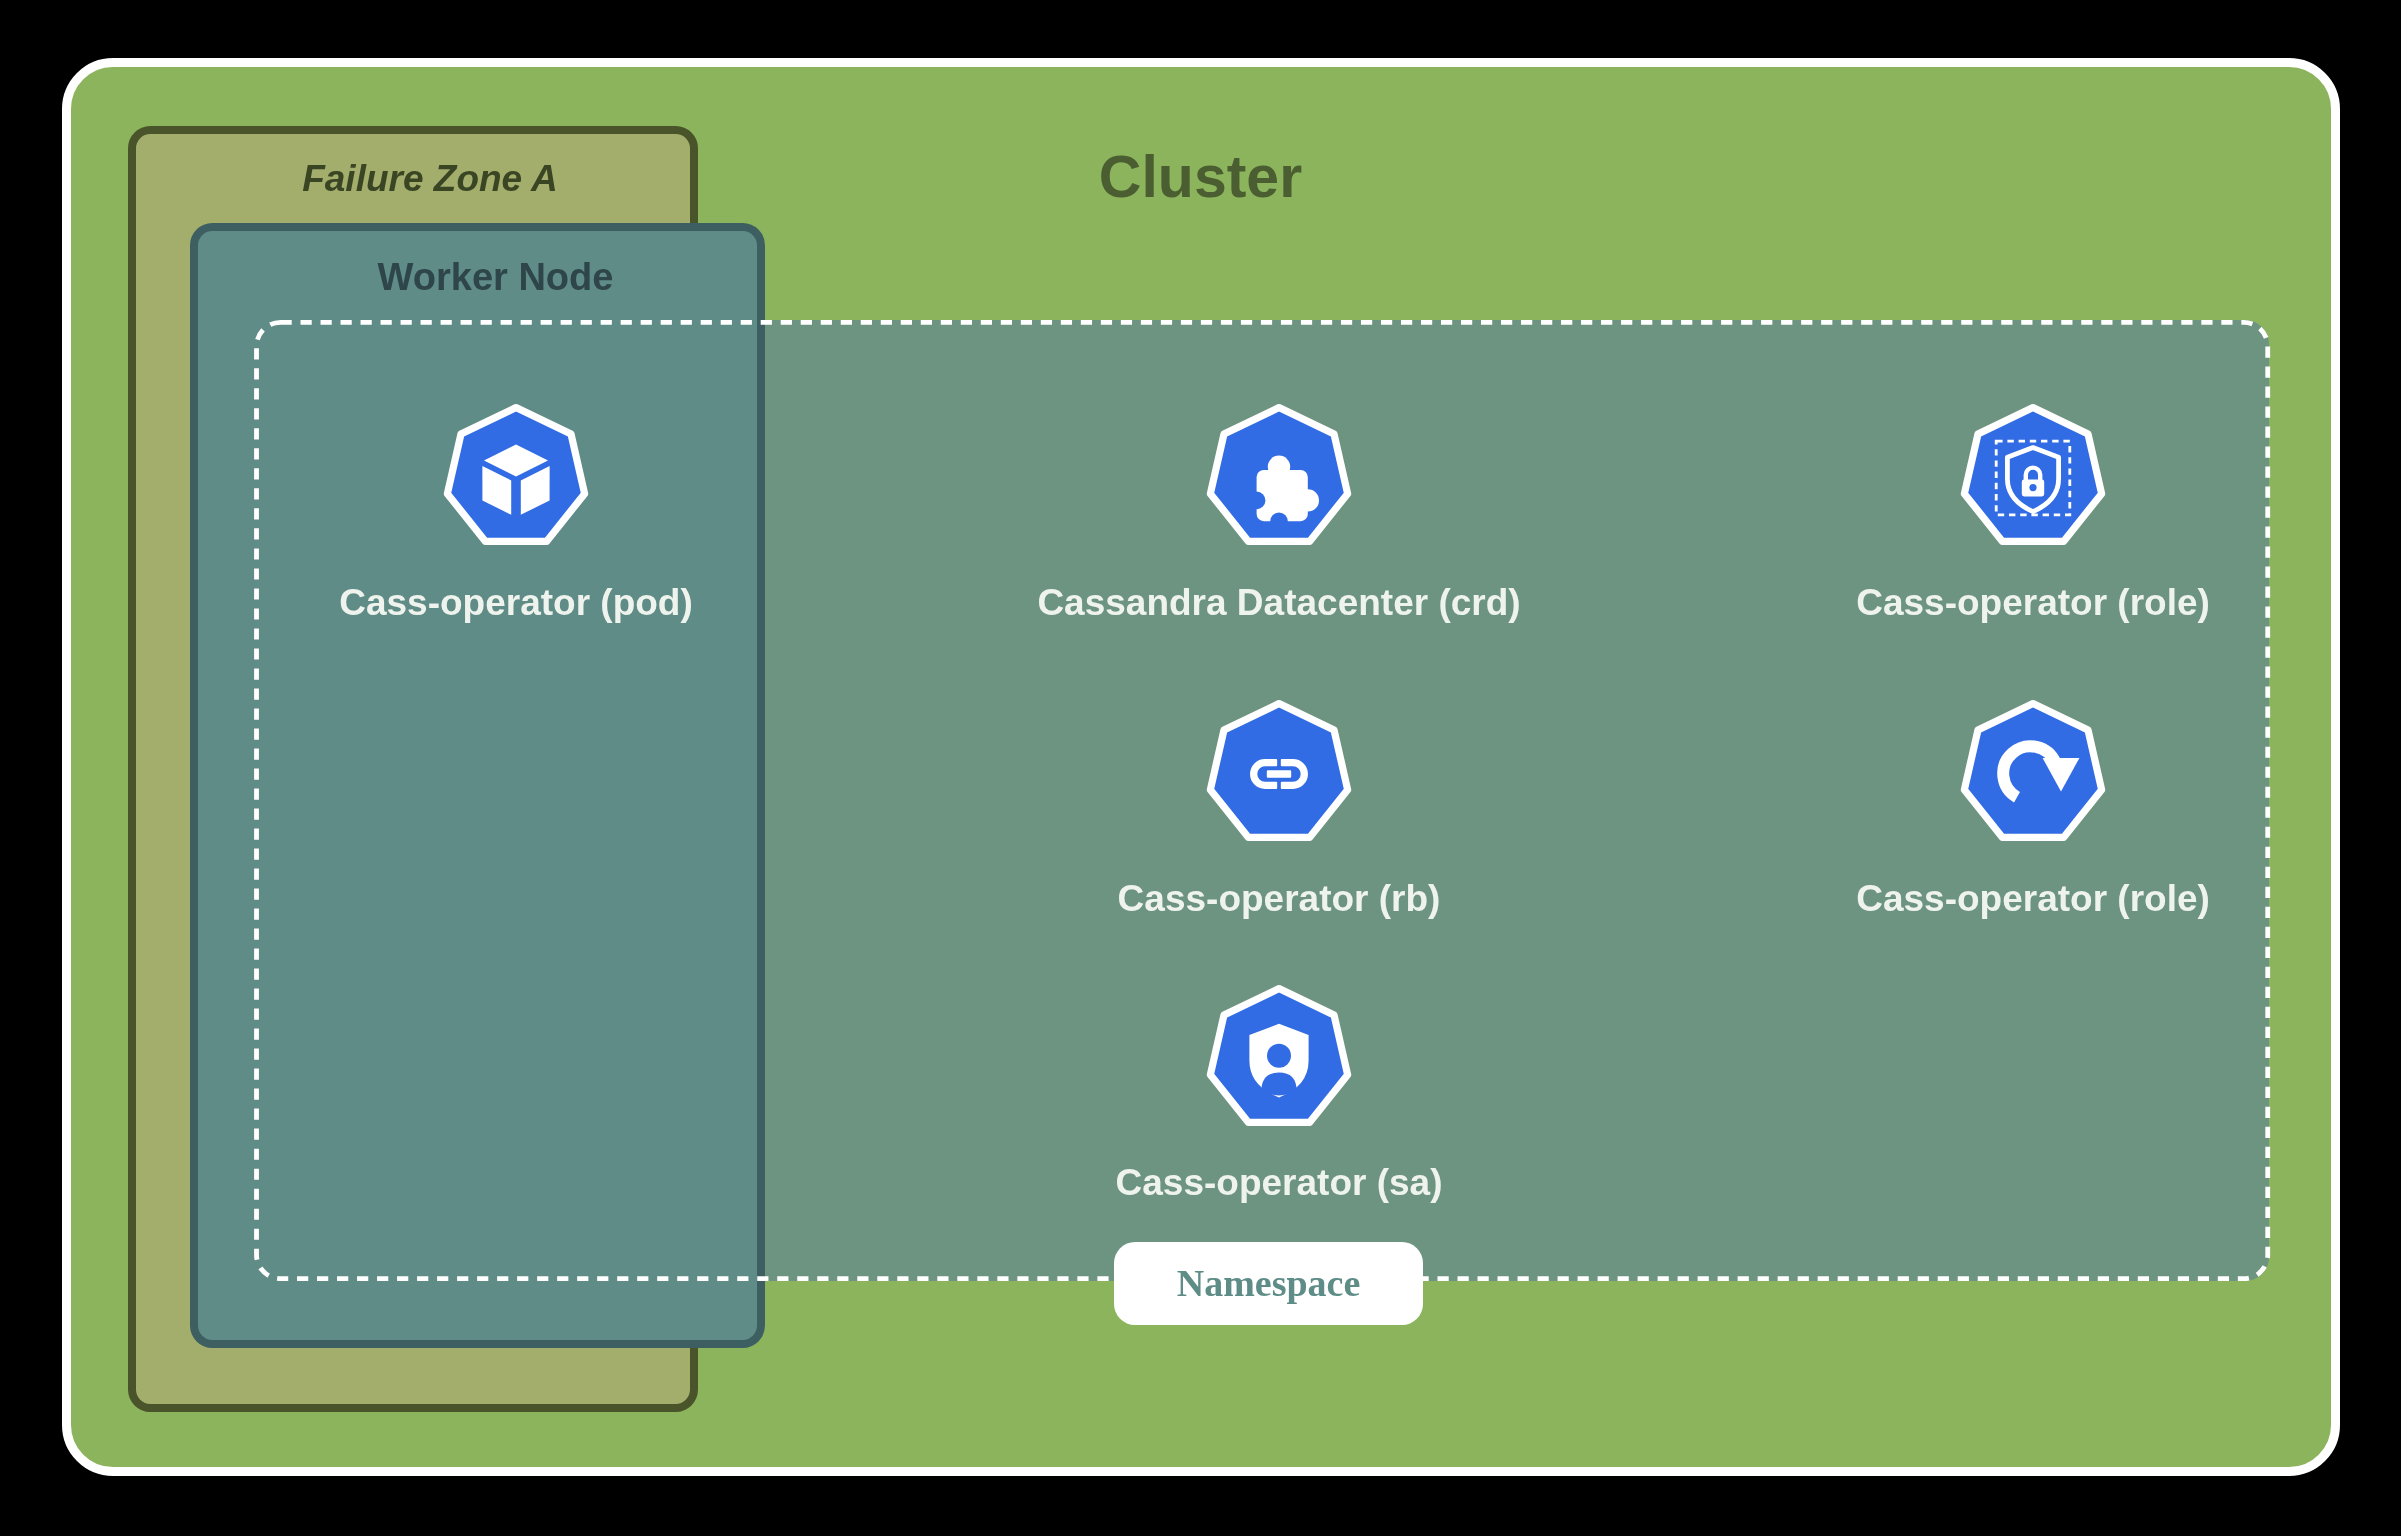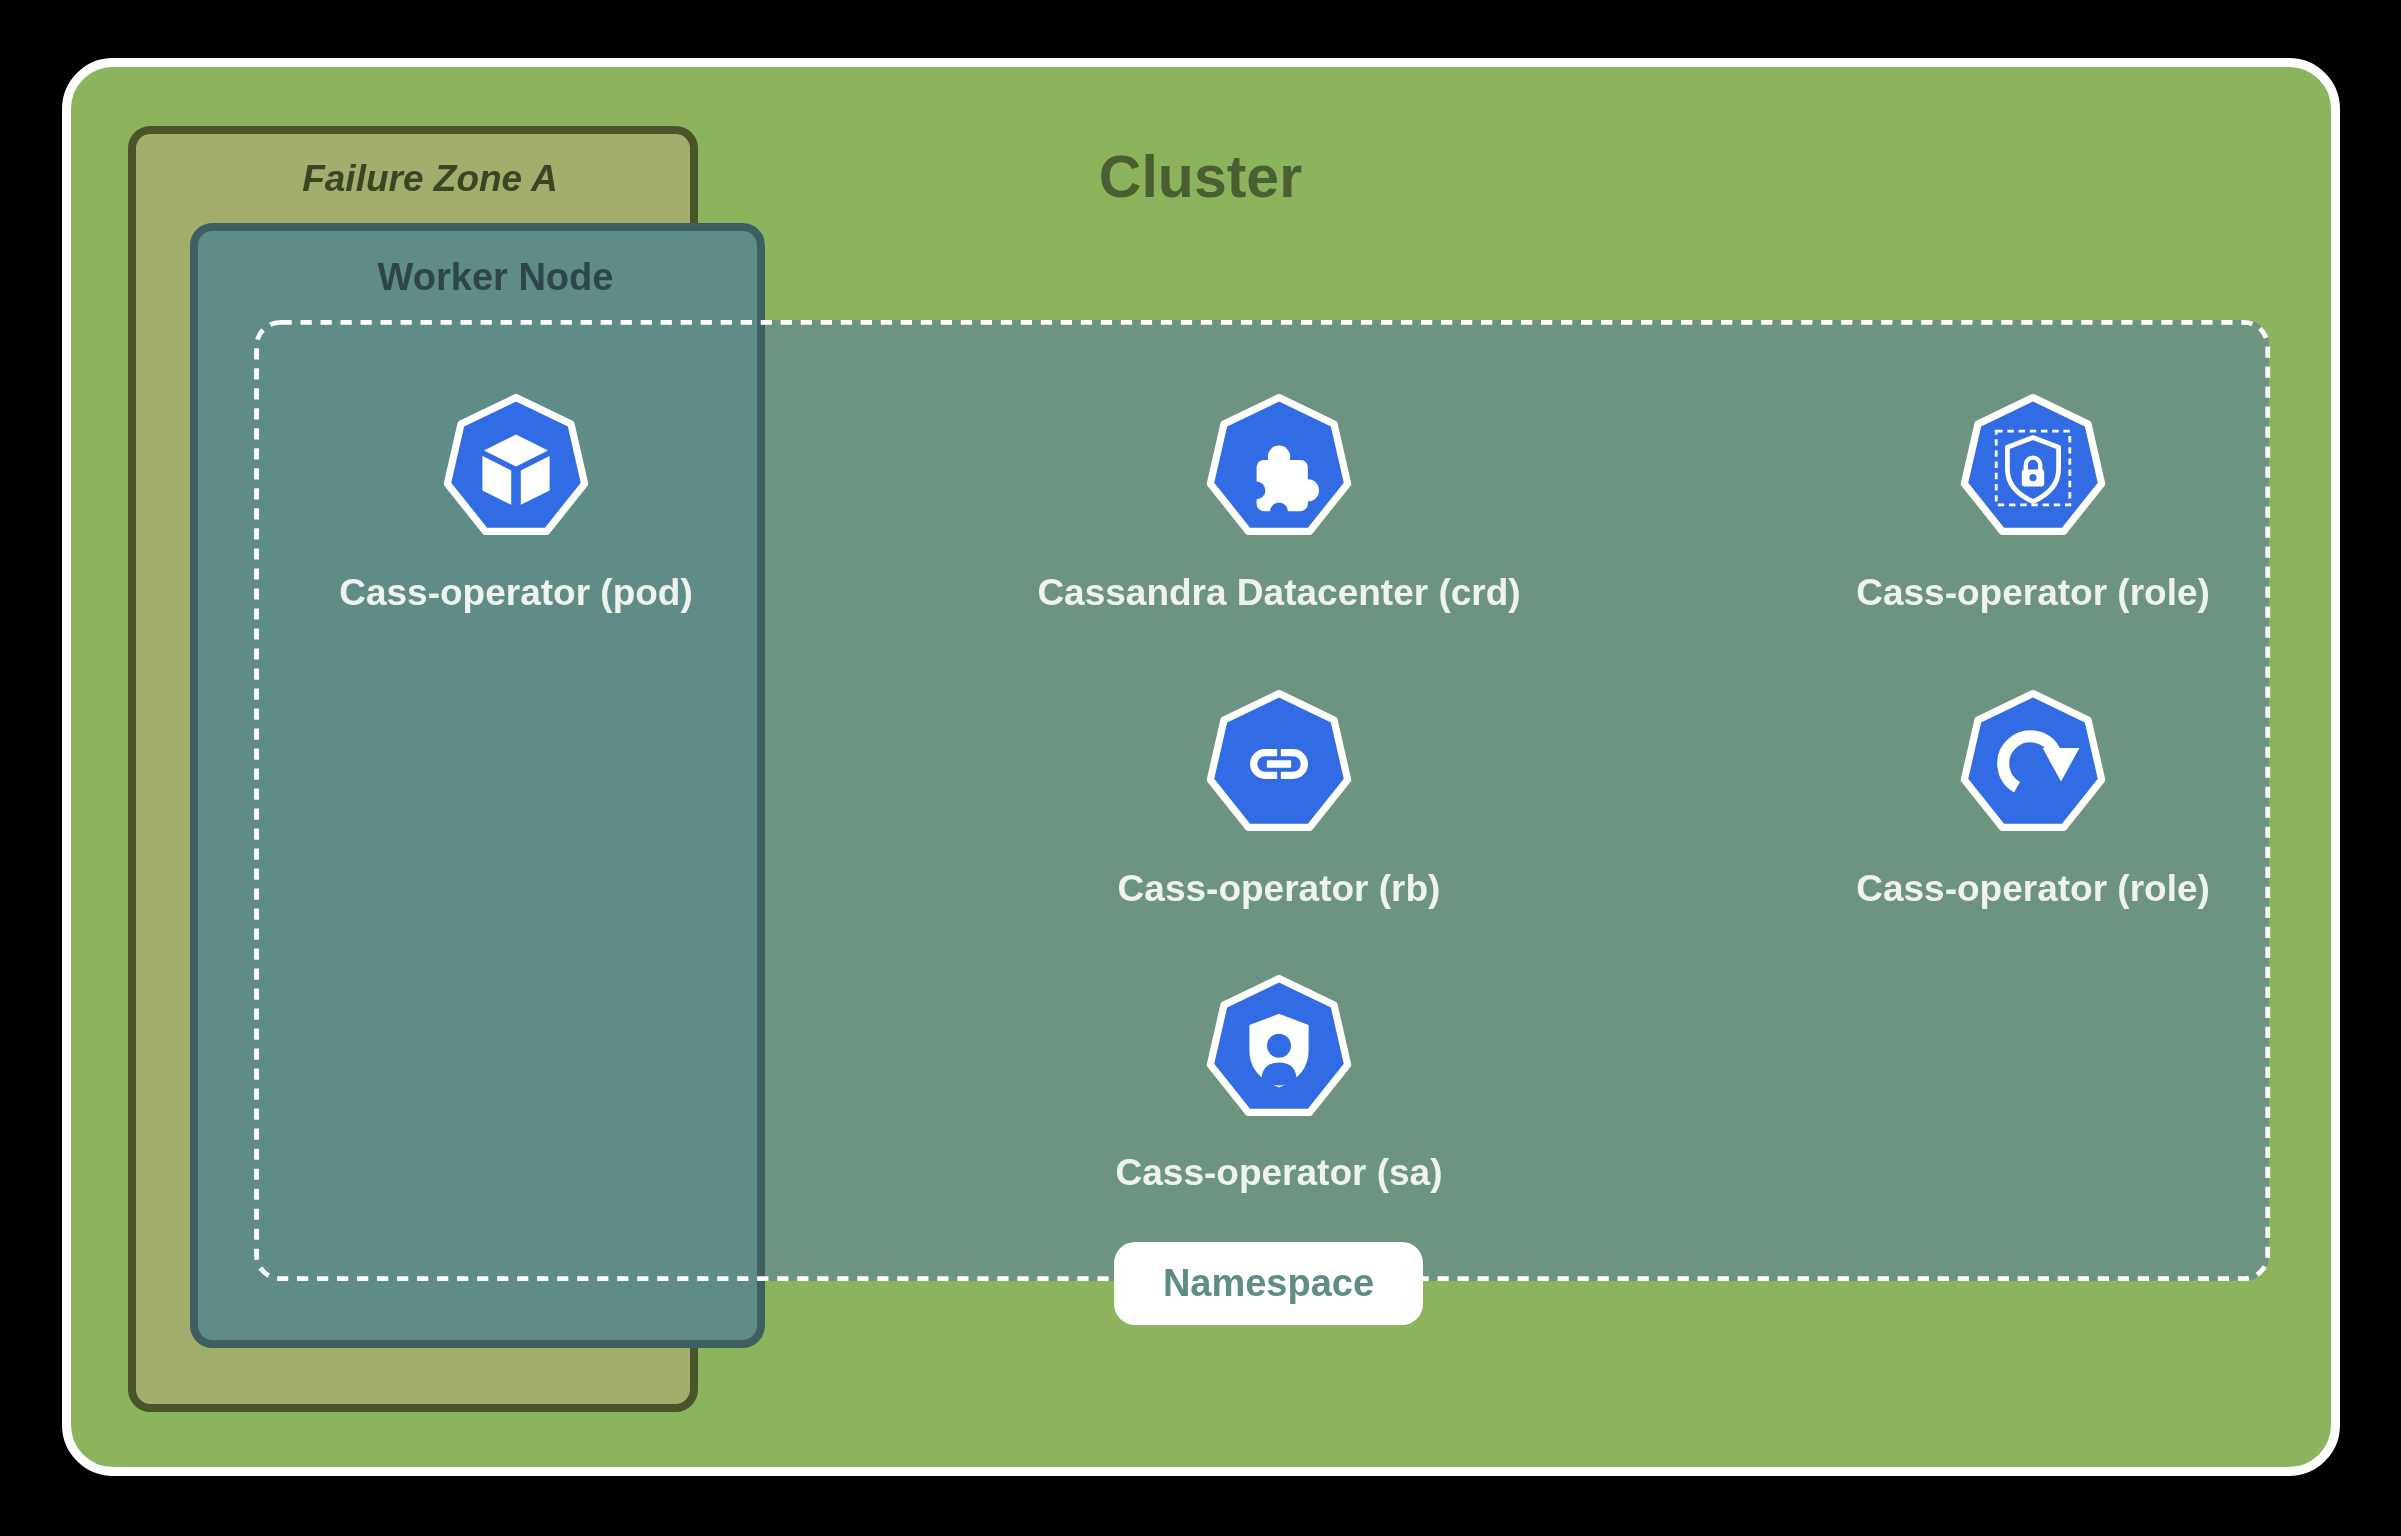--- a/index.html
+++ b/index.html
@@ -57,31 +57,31 @@
     border-radius:22.4px;z-index:4;
   }
   .wn-title{
     position:absolute;left:190px;top:256px;width:575px;text-align:center;
     font-size:38px;font-weight:700;color:var(--wn-text);line-height:43px;z-index:5;padding-left:36px;
   }
   .ns-dash-layer{
     position:absolute;left:0;top:0;width:2401px;height:1537px;z-index:6;
     pointer-events:none;
   }
-  #nodes{position:absolute;left:0;top:0;width:2401px;height:1112px;z-index:7;border-radius:20px;}
+  #nodes{position:absolute;left:0;top:10px;width:2401px;height:1112px;z-index:7;border-radius:20px;}
   .node-icon{position:absolute;width:160px;height:160px;}
   .node-label{
     position:absolute;width:800px;text-align:center;
     font-size:37px;font-weight:700;color:var(--node-label);line-height:45px;
   }
   .ns-pill{
     position:absolute;left:1114px;top:1242px;width:309px;height:83px;
     background:#ffffff;border-radius:21px;z-index:8;
     text-align:center;line-height:83px;
-    font-size:38px;font-weight:700;color:var(--ns-text);
+    font-size:38px;font-weight:700;color:var(--ns-text);font-family:Liberation Serif, serif;
   }
 </style>
 </head>
 <body>
 
 <div id="canvas">
 
   <div class="cluster"></div>
 
   <div class="cluster-title">Cluster</div>

